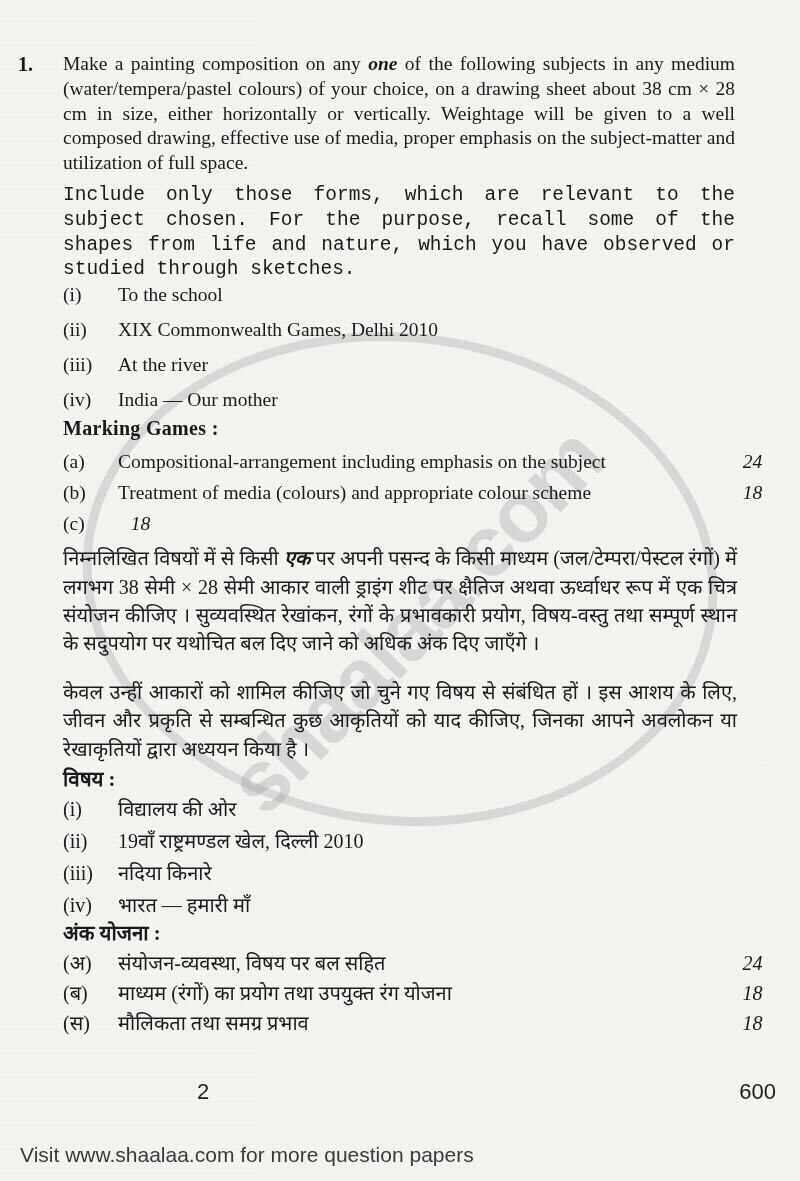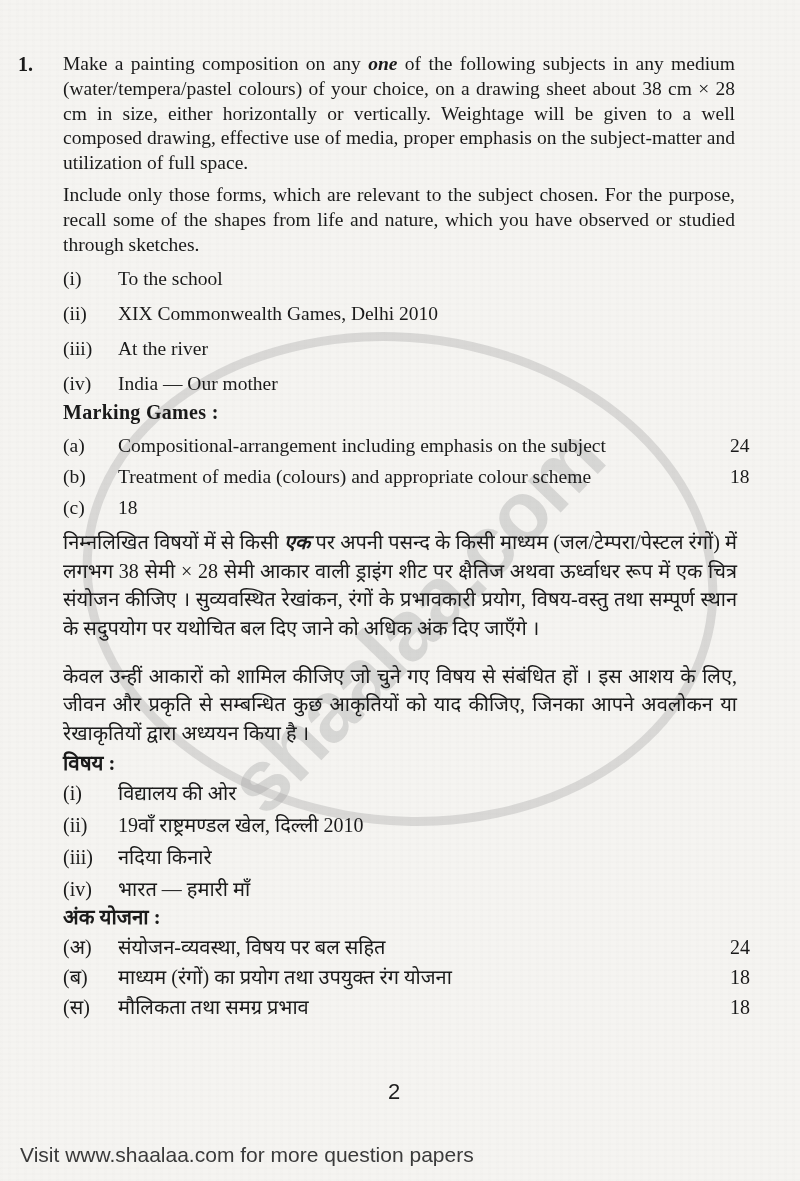--- a/index.html
+++ b/index.html
@@ -44,31 +44,31 @@
   .content { position: absolute; left: 63px; top: 52px; width: 712px; z-index: 2; }
   .q-num {
     position: absolute; left: -45px; top: 1px;
     font-weight: bold; font-size: 20px;
   }
   .en-para {
     font-size: 19.5px; line-height: 24.8px;
     text-align: justify; width: 672px;
   }
   .p1 { margin-bottom: 7px; }
-  .p2 { margin-bottom: 9px; }
+  .p2 { margin-bottom: 0; font-family: Liberation Mono, monospace; }
   .bi { font-weight: bold; font-style: italic; }
 
   .sec-heading {
     font-weight: bold; font-size: 20px; line-height: 25px;
     letter-spacing: 0.3px; margin-bottom: 8px;
   }
   .row { display: flex; font-size: 19.5px; line-height: 25px; }
   .row .lbl { flex: 0 0 55px; }
   .row .txt { flex: 1 1 auto; padding-right: 8px; }
-  .row .marks { flex: 0 0 45px; text-align: left; }
+  .row .marks { flex: 0 0 45px; text-align: center; font-style: italic; }
 
   .subj-list .row { margin-bottom: 10px; }
   .subj-list .row:last-child { margin-bottom: 4px; }
   .mark-list .row { margin-bottom: 6px; }
   .mark-list .row:last-child { margin-bottom: 8px; }
 
   
   .hi-para {
     font-size: 20px; line-height: 28.4px;
     text-align: justify; width: 674px; margin-top: 20px;
@@ -197,15 +197,16 @@
       <span class="lbl">(स)</span>
       <span class="txt">मौलिकता तथा समग्र प्रभाव</span>
       <span class="marks">18</span>
     </div>
   </div>
 
 </main>
 
 <footer class="page-footer">
   <span class="c">2</span>
+  <span class="r">600</span>
 </footer>
 
 <div class="promo">Visit www.shaalaa.com for more question papers</div>
 
 </body></html>

